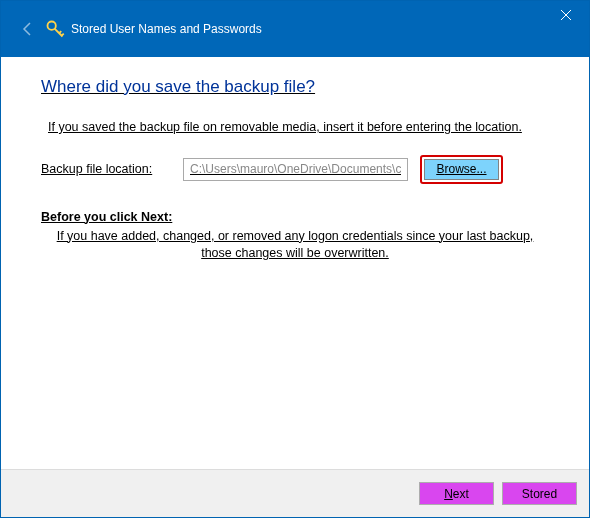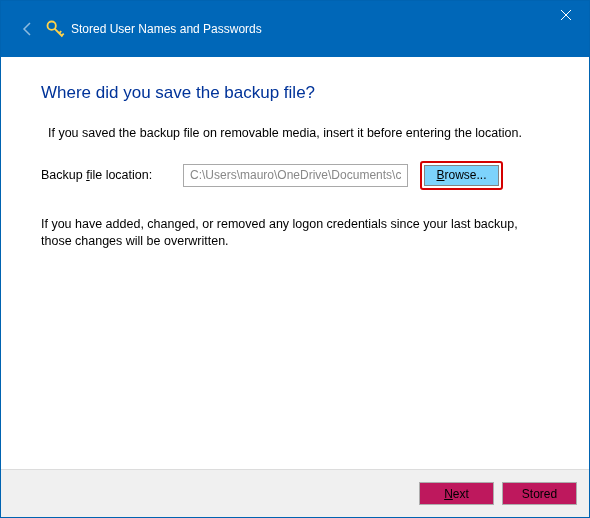--- a/index.html
+++ b/index.html
@@ -39,22 +39,23 @@
     .close-btn {
       position: absolute;
       top: 0; right: 0;
       width: 46px; height: 28px;
       display: flex; align-items: center; justify-content: center;
       color: #fff;
     }
     .close-btn svg { width: 10px; height: 10px; }
     .content {
       flex: 1;
-      padding: 26px 40px 10px 40px;
+      padding: 20px 40px 10px 40px;
       color: #000;
+      text-decoration: underline;
     }
     .heading {
       color: #003399;
       font-size: 17px;
       font-weight: 400;
       margin-bottom: 22px;
     }
     .instructions {
       font-size: 12.5px;
       line-height: 1.4;
@@ -97,32 +98,33 @@
     }
     .browse-btn .uline { text-decoration: underline; }
     .sub-heading {
       font-weight: bold;
       font-size: 12.5px;
       margin-bottom: 4px;
     }
     .sub-text {
       font-size: 12.5px;
       line-height: 1.4;
+      text-align: center;
     }
     .footer {
       height: 48px;
       border-top: 1px solid #dcdcdc;
       background: #f0f0f0;
       display: flex; align-items: center; justify-content: flex-end;
       padding-right: 12px;
       gap: 8px;
     }
     .footer button {
       width: 75px; height: 23px;
-      background: #be185d;
+      background: #d946ef;
       border: 1px solid #adadad;
       font-family: inherit;
       font-size: 12px;
       cursor: pointer;
     }
     .footer button .uline { text-decoration: underline; }
   </style>
 </head>
 <body>
 
@@ -158,20 +160,21 @@
       <span>Backup </span><span class="uline">f</span><span>ile location:</span>
     </div>
     <input class="location-input" type="text" readonly="" value="C:\Users\mauro\OneDrive\Documents\cr" style="">
     <span class="browse-wrapper">
       <button class="browse-btn">
         <span class="uline">B</span><span>rowse...</span>
       </button>
     </span>
   </div>
 
+  <div class="sub-heading">Before you click Next:</div>
   <div class="sub-text">If you have added, changed, or removed any logon credentials since your last backup, those changes will be overwritten.</div>
 </div>
 
 <div class="footer">
   <button>
     <span class="uline">N</span><span>ext</span>
   </button>
   <button>Stored</button>
 </div>
 

